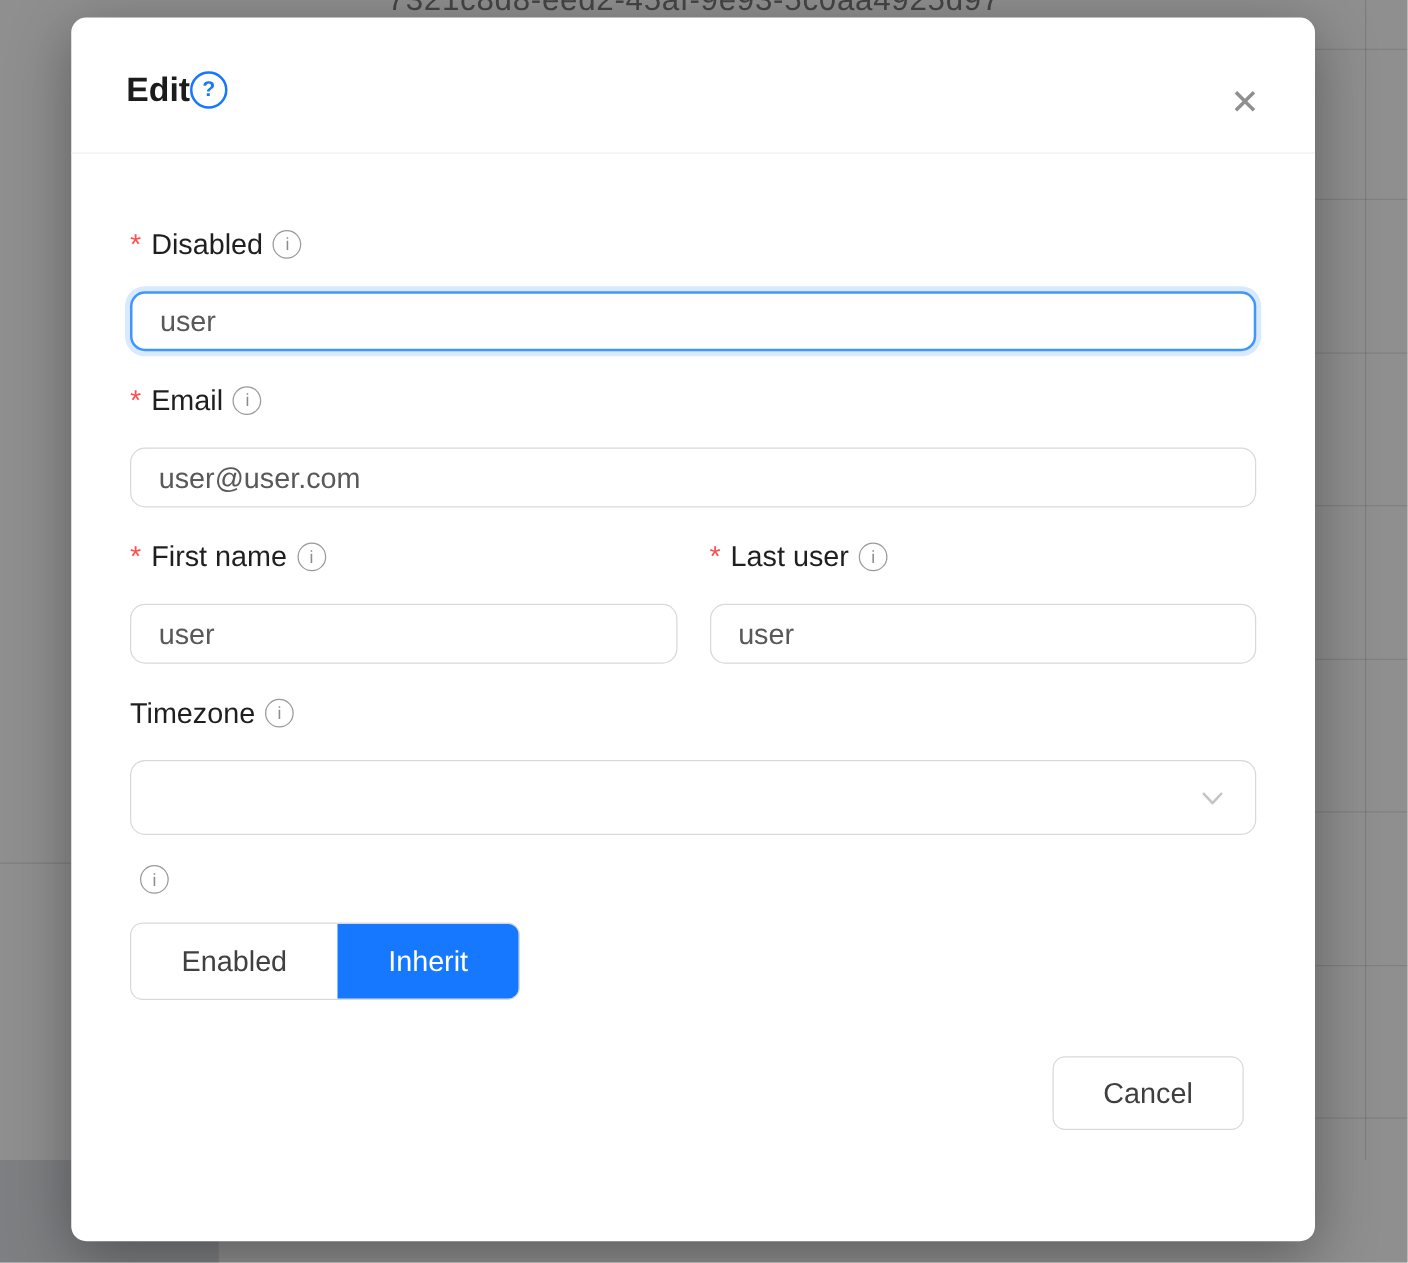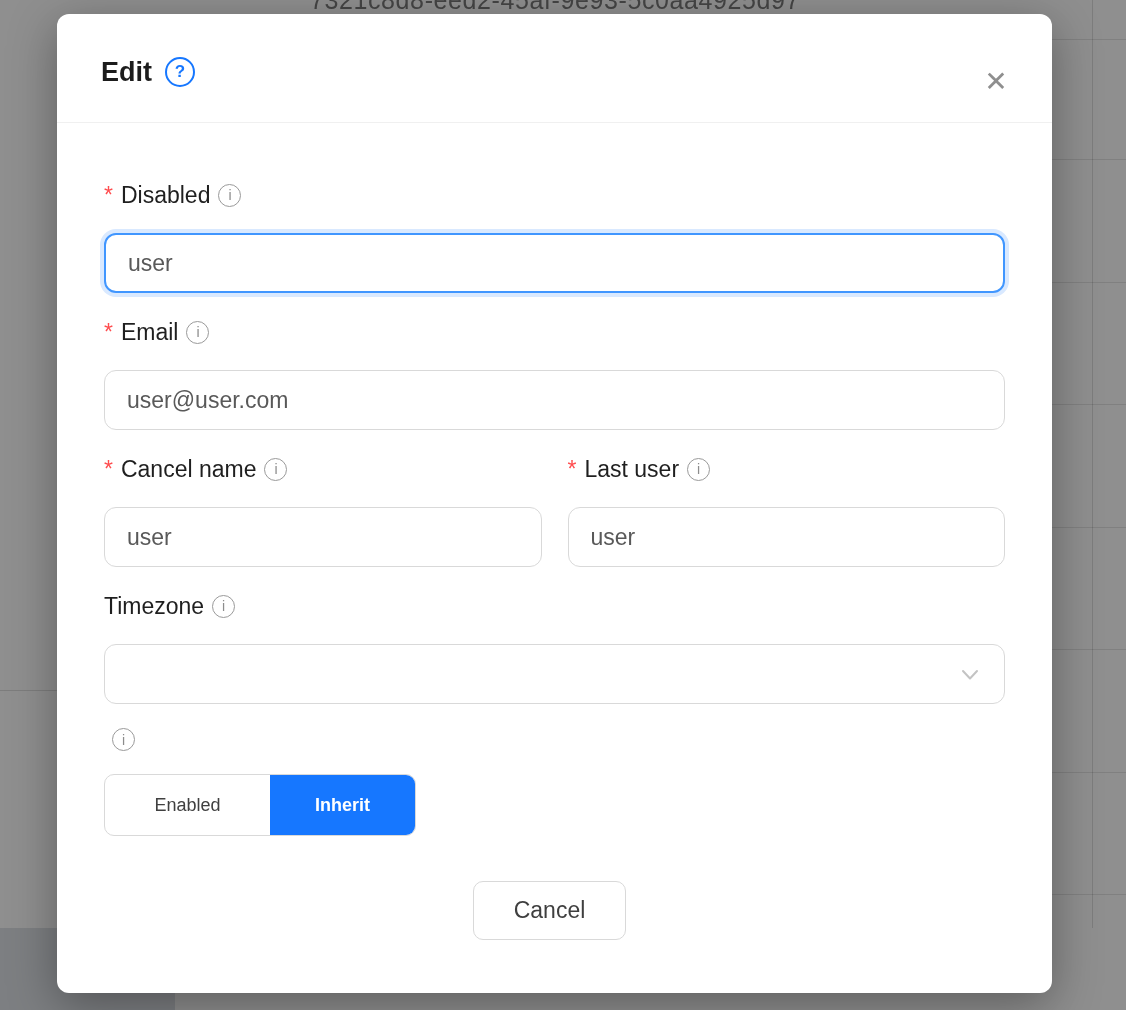--- a/index.html
+++ b/index.html
@@ -12,60 +12,60 @@
              letter-spacing:0.6px; color:#454545; white-space:nowrap; }
   .bg-vline { position:absolute; left:1092px; top:0; width:1px; height:928px; background:rgba(0,0,0,0.12); }
   .bg-hline { position:absolute; left:1050px; right:0; height:1px; background:rgba(0,0,0,0.10); }
   .bg-leftline { position:absolute; left:0; top:690px; width:57px; height:1px; background:rgba(0,0,0,0.12); }
   .bg-bottom-panel { position:absolute; left:0; top:928px; width:175px; height:82px; background:#7d7f82; }
 
   
   .modal { position:absolute; left:57px; top:14px; width:995px; height:979px;
            background:#ffffff; border-radius:12px; box-shadow:0 12px 48px rgba(0,0,0,0.35); }
   .modal-header { position:relative; padding:40px 44px 32px 44px; }
-  .modal-title-row { display:flex; align-items:center; gap:13px; }
+  .modal-title-row { display:flex; align-items:center; }
   .modal-title { font-size:27px; font-weight:600; color:#1c1c1c; line-height:36px; }
   .qcircle { width:30px; height:30px; border:2.5px solid #1677ff; border-radius:50%;
              display:inline-flex; align-items:center; justify-content:center;
              color:#1677ff; font-size:17px; font-weight:700; cursor:pointer; }
   .close-btn { position:absolute; right:40px; top:52px; width:32px; height:32px;
                display:flex; align-items:center; justify-content:center;
                font-size:28px; color:#8f8f8f; cursor:pointer; line-height:1; }
   .modal-divider { height:1px; background:#f0f0f0; }
 
   .modal-body { padding:57px 47px 0 47px; }
   .field { margin-bottom:24px; }
   .label { display:flex; align-items:center; font-size:23px; color:#1f1f1f;
            line-height:30px; margin-bottom:23px; }
   .req { color:#ff4d4f; margin-right:8px; font-size:23px; }
   .icircle { width:23px; height:23px; border:1.5px solid #9a9a9a; border-radius:50%;
              display:inline-flex; align-items:center; justify-content:center;
              color:#8c8c8c; font-size:14px; margin-left:8px; flex:0 0 auto; cursor:pointer; }
-  .input { width:100%; height:60px; border:1px solid #d9d9d9; border-radius:12px;
+  .input { width:100%; height:48px; border:1px solid #d9d9d9; border-radius:12px;
            padding:4px 22px; font-size:23px; color:#595959; background:#fff; outline:none;
            font-family:"Liberation Sans","DejaVu Sans",sans-serif; }
   .input.focused { border:2px solid #4096ff; box-shadow:0 0 0 4px #d9e9ff; }
   .two-col { display:flex; gap:26px; }
   .col { flex:1; }
 
   .select { position:relative; width:100%; height:60px; border:1px solid #d9d9d9;
             border-radius:12px; background:#fff; cursor:pointer; }
   .select .chev { position:absolute; right:22px; top:50%; transform:translateY(-50%); display:flex; }
 
   .segmented { display:inline-flex; height:62px; border:1px solid #d9d9d9; border-radius:10px;
                overflow:hidden; background:#fff; }
   .seg-option { display:flex; align-items:center; justify-content:center;
-                font-size:18px; color:#404040; cursor:pointer; }
+                font-size:23px; color:#404040; cursor:pointer; }
   .seg-option:nth-child(1){ width:165px; }
   .seg-option:nth-child(2){ width:145px; }
   .seg-option:nth-child(3){ width:173px; }
-  .seg-option.selected { background:#1677ff; color:#ffffff;font-weight:bold; }
+  .seg-option.selected { background:#1677ff; color:#ffffff; }
 
   .modal-footer { display:flex; justify-content:flex-end; align-items:center;
-                  gap:28px; margin-top:45px; padding-right:10px;flex-direction:column; }
+                  gap:28px; margin-top:45px; padding-right:10px; }
   .btn { height:59px; border-radius:10px; font-size:23px; display:flex; align-items:center;
          justify-content:center; cursor:pointer; font-family:"Liberation Sans","DejaVu Sans",sans-serif; }
   .btn-cancel { width:153px; background:#fff; border:1px solid #d9d9d9; color:#3f3f3f; }
   .btn-ok { width:97px; background:#1677ff; border:1px solid #1677ff; color:#ffffff; }
 </style>
 </head>
 <body>
 
 <div class="bg">
   <div class="bg-uuid">7321c8d8-eed2-45af-9e93-5c0aa4925d97</div>
@@ -118,21 +118,21 @@
           <span>i</span>
         </span>
       </div>
       <input class="input" value="user@user.com" style="">
     </div>
 
     <div class="field two-col">
       <div class="col">
         <div class="label">
           <span class="req">*</span>
-          <span>Cancel name</span>
+          <span>First name</span>
           <span class="icircle">
             <span>i</span>
           </span>
         </div>
         <input class="input" value="user" style="">
       </div>
       <div class="col">
         <div class="label">
           <span class="req">*</span>
           <span>Last user</span>

